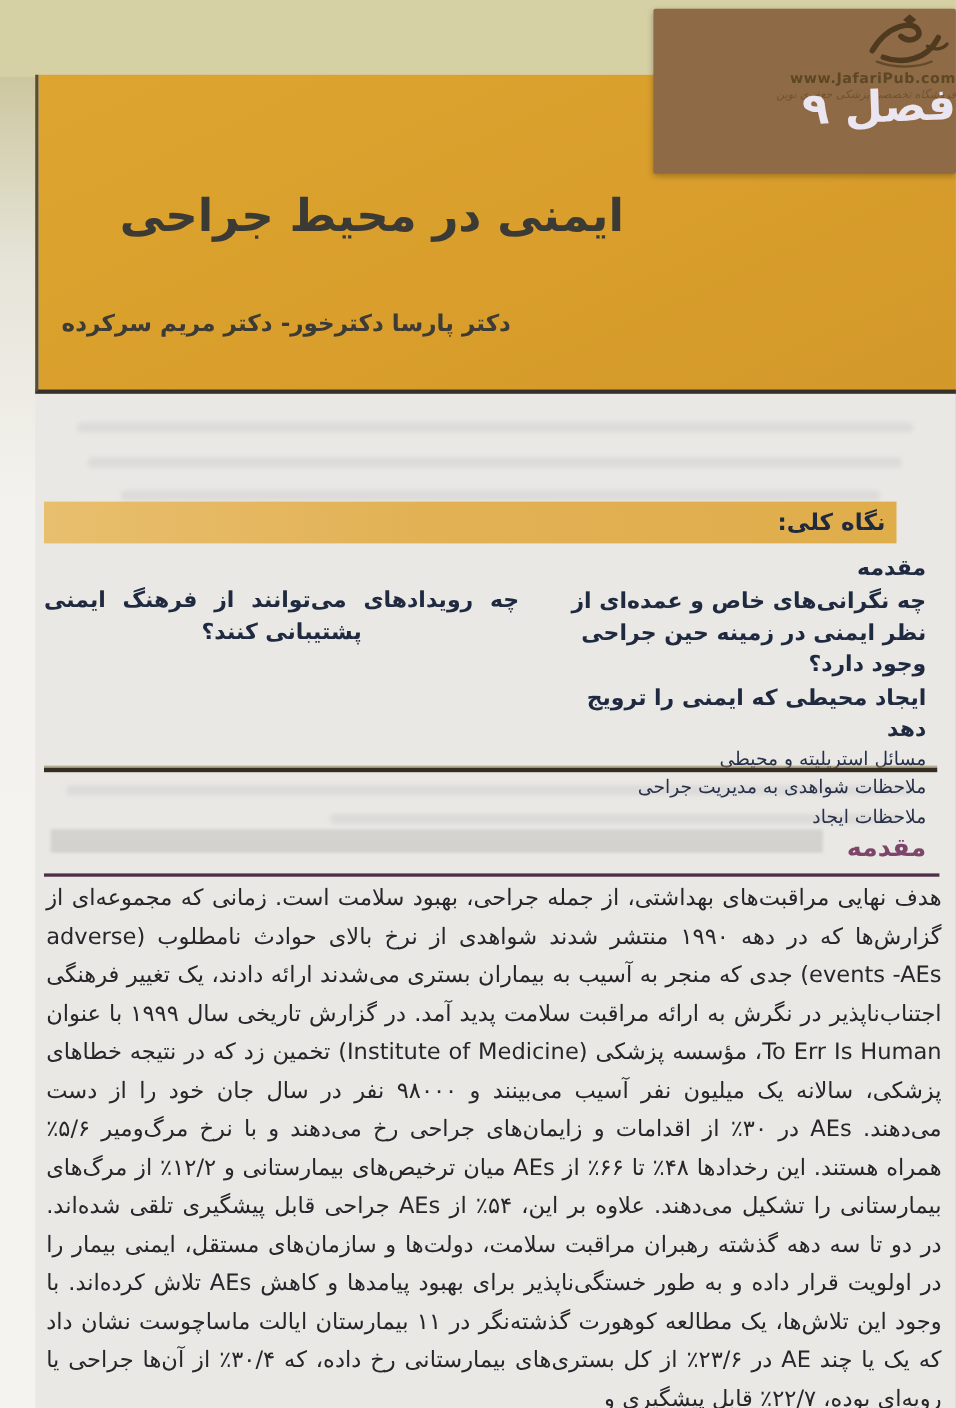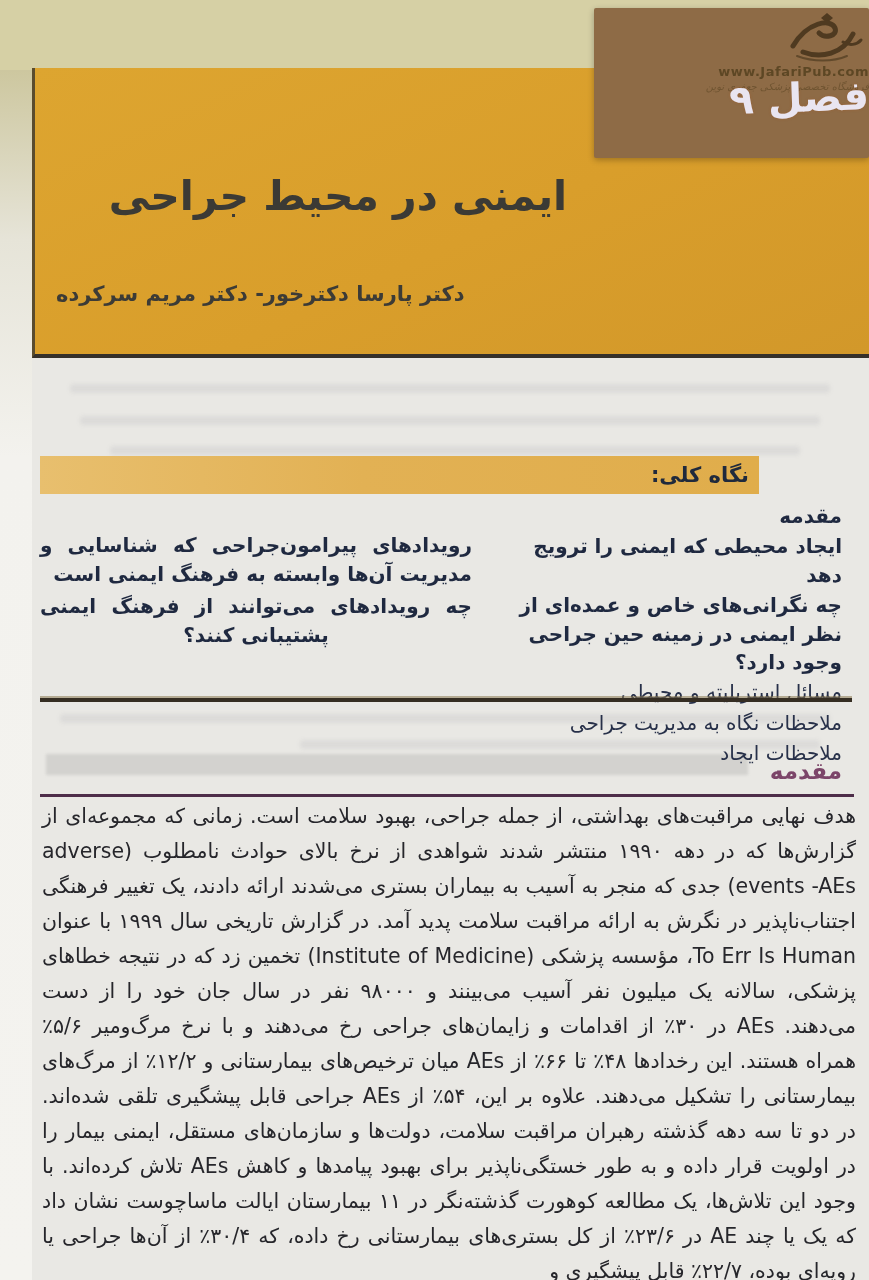--- a/index.html
+++ b/index.html
@@ -48,35 +48,35 @@
     font-size:40px; font-weight:bold; color:#e9e5f1;
     transform:rotate(-2deg);
     text-shadow:0 0 3px rgba(170,90,40,.45);
   }
   
   .ghost { position:absolute; background:rgba(108,112,124,.10); filter:blur(2px); border-radius:4px; height:9px; }
   .ghost-band { position:absolute; left:46px; top:754px; width:702px; height:21px;
     background:rgba(134,134,130,.22); filter:blur(1.5px); }
   
   .ov-band {
-    position:absolute; left:40px; top:456px; width:719px; height:38px;
+    position:absolute; left:40px; top:456px; width:775px; height:38px;
     background:linear-gradient(90deg,#e8bf6e 0%,#e2b154 45%,#e0ad4b 100%);
     padding-left:48px;
   }
   .ov-heading {
     display:block; direction:rtl; text-align:right;
     line-height:38px; padding-right:10px;
     font-size:21px; font-weight:bold; color:#202a3c;
   }
   .ov-cols { position:absolute; left:40px; top:502px; width:802px; direction:rtl; display:flex; color:#1f2940; }
   .ov-col-right { width:330px; }
   .ov-col-left  { width:432px; margin-right:40px; padding-top:29px; }
   .ov-item { direction:rtl; text-align:right; line-height:1.42; margin-bottom:2px; }
   .ov-main { font-size:20px; font-weight:bold; }
-  .ov-sub  { font-size:20px; font-weight:normal; color:#273049; }
+  .ov-sub  { font-size:17px; font-weight:normal; color:#273049; }
   .ov-left-item { direction:rtl; font-size:20px; font-weight:bold; line-height:1.45; margin-bottom:3px;
     text-align:justify; text-align-last:right; }
   .ov-left-item.center-last { text-align-last:center; }
   .ov-left-item.centered { text-align:center; text-align-last:center; }
   
   .section-divider { position:absolute; left:40px; top:698px; width:812px; height:0;
     border-top:4px solid #352d22; box-shadow:0 -2px 0 rgba(139,120,80,.55); }
   
   .intro-heading {
     position:absolute; left:40px; top:758px; width:802px;
@@ -127,28 +127,27 @@
   <div class="ghost" style="left:300px;top:740px;width:520px"></div>
   <div class="ghost-band"></div>
 
   <div class="ov-band">
     <span class="ov-heading">نگاه کلی:</span>
   </div>
 
   <div class="ov-cols">
     <div class="ov-col-right">
       <div class="ov-item ov-main">مقدمه</div>
+      <div class="ov-item ov-main">چه نگرانی‌های خاص و عمده‌ای از نظر ایمنی در زمینه حین جراحی وجود دارد؟</div>
       <div class="ov-item ov-main">ایجاد محیطی که ایمنی را ترویج دهد</div>
-      <div class="ov-item ov-main">چه نگرانی‌های خاص و عمده‌ای از نظر ایمنی در زمینه حین جراحی وجود دارد؟</div>
       <div class="ov-item ov-sub">مسائل استریلیته و محیطی</div>
-      <div class="ov-item ov-sub">ملاحظات نگاه به مدیریت جراحی</div>
+      <div class="ov-item ov-sub">ملاحظات شواهدی به مدیریت جراحی</div>
       <div class="ov-item ov-sub">ملاحظات ایجاد</div>
     </div>
     <div class="ov-col-left">
-      <div class="ov-left-item">رویدادهای پیرامون‌جراحی که شناسایی و مدیریت آن‌ها وابسته به فرهنگ ایمنی است</div>
       <div class="ov-left-item center-last">چه رویدادهای می‌توانند از فرهنگ ایمنی پشتیبانی کنند؟</div>
     </div>
   </div>
 
   <div class="section-divider"></div>
 
   <div class="intro-heading">مقدمه</div>
   <div class="intro-rule"></div>
   <div class="intro-body">هدف نهایی مراقبت‌های بهداشتی، از جمله جراحی، بهبود سلامت است. زمانی که مجموعه‌ای از گزارش‌ها که در دهه ۱۹۹۰ منتشر شدند شواهدی از نرخ بالای حوادث نامطلوب (adverse events -AEs) جدی که منجر به آسیب به بیماران بستری می‌شدند ارائه دادند، یک تغییر فرهنگی اجتناب‌ناپذیر در نگرش به ارائه مراقبت سلامت پدید آمد. در گزارش تاریخی سال ۱۹۹۹ با عنوان To Err Is Human، مؤسسه پزشکی (Institute of Medicine) تخمین زد که در نتیجه خطاهای پزشکی، سالانه یک میلیون نفر آسیب می‌بینند و ۹۸۰۰۰ نفر در سال جان خود را از دست می‌دهند. AEs در ۳۰٪ از اقدامات و زایمان‌های جراحی رخ می‌دهند و با نرخ مرگ‌ومیر ۵/۶٪ همراه هستند. این رخدادها ۴۸٪ تا ۶۶٪ از AEs میان ترخیص‌های بیمارستانی و ۱۲/۲٪ از مرگ‌های بیمارستانی را تشکیل می‌دهند. علاوه بر این، ۵۴٪ از AEs جراحی قابل پیشگیری تلقی شده‌اند. در دو تا سه دهه گذشته رهبران مراقبت سلامت، دولت‌ها و سازمان‌های مستقل، ایمنی بیمار را در اولویت قرار داده و به طور خستگی‌ناپذیر برای بهبود پیامدها و کاهش AEs تلاش کرده‌اند. با وجود این تلاش‌ها، یک مطالعه کوهورت گذشته‌نگر در ۱۱ بیمارستان ایالت ماساچوست نشان داد که یک یا چند AE در ۲۳/۶٪ از کل بستری‌های بیمارستانی رخ داده، که ۳۰/۴٪ از آن‌ها جراحی یا رویه‌ای بوده، ۲۲/۷٪ قابل پیشگیری و</div>
 

